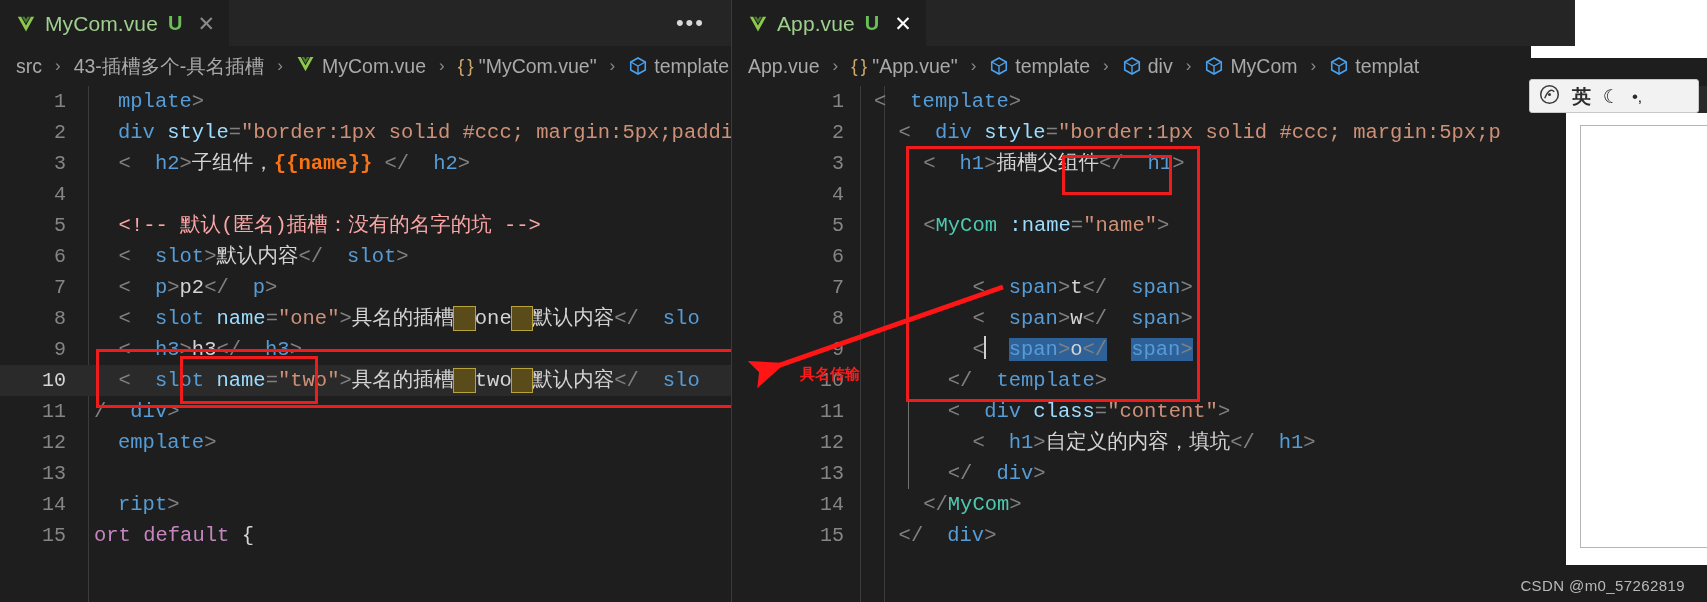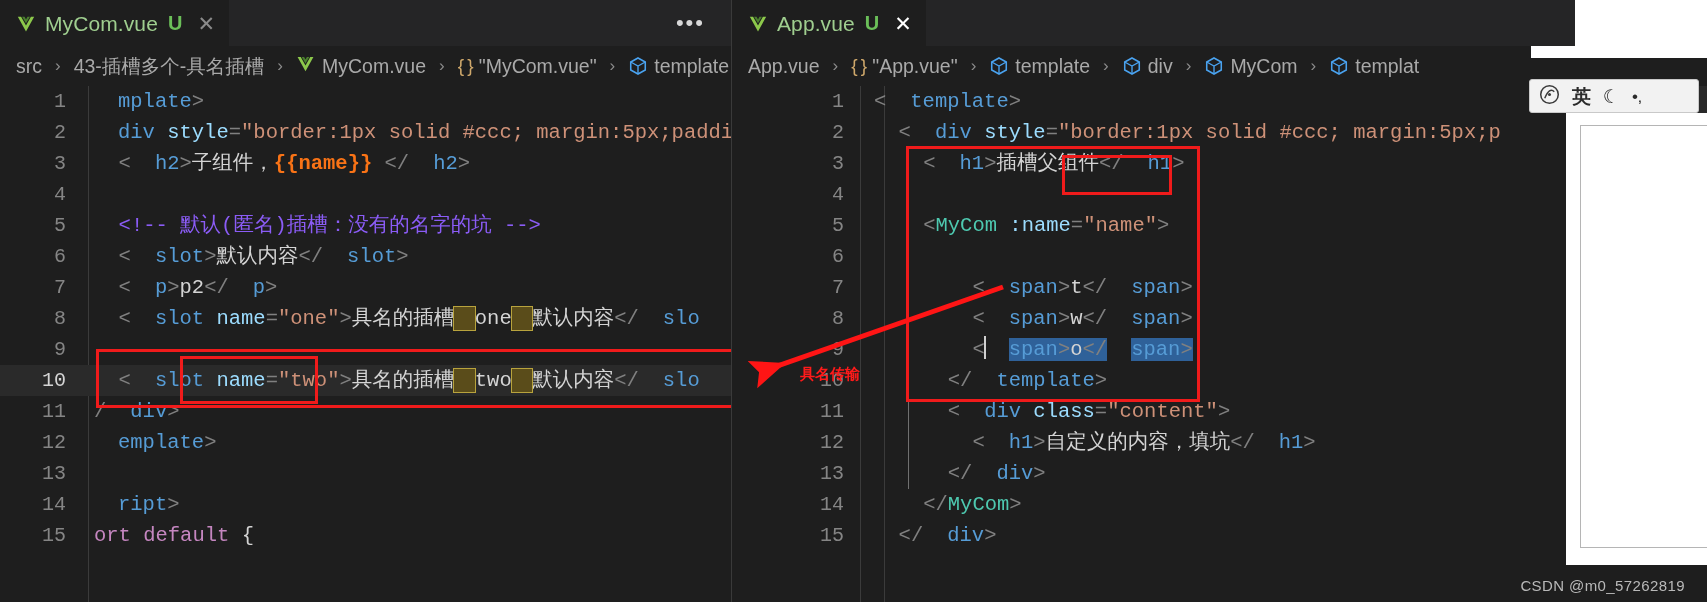--- a/index.html
+++ b/index.html
@@ -58,21 +58,21 @@
   .code{
     font-family:"Liberation Mono","DejaVu Sans Mono",monospace;
     font-size:20.5px;white-space:pre;color:#d4d4d4;line-height:31px;
   }
   
   .t-tag{color:#569cd6;margin-left:24px;}
   .t-comp{color:#4ec9b0;}
   .t-attr{color:#9cdcfe;}
   .t-str{color:#ce9178;}
   .t-txt{color:#d4d4d4;}
-  .t-cmt{color:#8b5cf6;}
+  .t-cmt{color:#fca5a5;}
   .t-kw{color:#c586c0;}
   .t-brk{color:#808080;}
   .t-mus{color:#f97316;font-weight:bold;}
   .ws-mark{background:#5a4c1a;outline:1px solid #b8a33d;color:transparent;}
   .sel{background:#2f6199;}
   .caret{display:inline-block;width:2px;height:23px;background:#d0d0d0;vertical-align:-4px;margin:0 -1px;}
 
   
   .iguide{position:absolute;top:0;bottom:0;width:1px;background:#3b3b3b;}
   .iguide.active{background:#707070;}
@@ -198,20 +198,21 @@
           <div class="row">
             <div class="gutter">7</div>
             <div class="code" style="padding-left: 8px;"><span class="t-brk">  &lt;</span><span class="t-tag">p</span><span class="t-brk">&gt;</span><span class="t-txt">p2</span><span class="t-brk">&lt;/</span><span class="t-tag">p</span><span class="t-brk">&gt;</span></div>
           </div>
           <div class="row">
             <div class="gutter">8</div>
             <div class="code" style="padding-left: 8px;"><span class="t-brk">  &lt;</span><span class="t-tag">slot </span><span class="t-attr">name</span><span class="t-brk">=</span><span class="t-str">"one"</span><span class="t-brk">&gt;</span><span class="t-txt">具名的插槽</span><span class="ws-mark">，</span><span class="t-txt">one</span><span class="ws-mark">，</span><span class="t-txt">默认内容</span><span class="t-brk">&lt;/</span><span class="t-tag">slo</span></div>
           </div>
           <div class="row">
             <div class="gutter">9</div>
+            <div class="code" style="padding-left: 8px;"><span class="t-brk">  &lt;</span><span class="t-tag">h3</span><span class="t-brk">&gt;</span><span class="t-txt">h3</span><span class="t-brk">&lt;/</span><span class="t-tag">h3</span><span class="t-brk">&gt;</span></div>
           </div>
           <div class="row cur">
             <div class="gutter active">10</div>
             <div class="code" style="padding-left: 8px;"><span class="t-brk">  &lt;</span><span class="t-tag">slot </span><span class="t-attr">name</span><span class="t-brk">=</span><span class="t-str">"two"</span><span class="t-brk">&gt;</span><span class="t-txt">具名的插槽</span><span class="ws-mark">，</span><span class="t-txt">two</span><span class="ws-mark">，</span><span class="t-txt">默认内容</span><span class="t-brk">&lt;/</span><span class="t-tag">slo</span></div>
           </div>
           <div class="row">
             <div class="gutter">11</div>
             <div class="code" style="padding-left: 8px;"><span class="t-brk">/</span><span class="t-tag">div</span><span class="t-brk">&gt;</span></div>
           </div>
           <div class="row">

